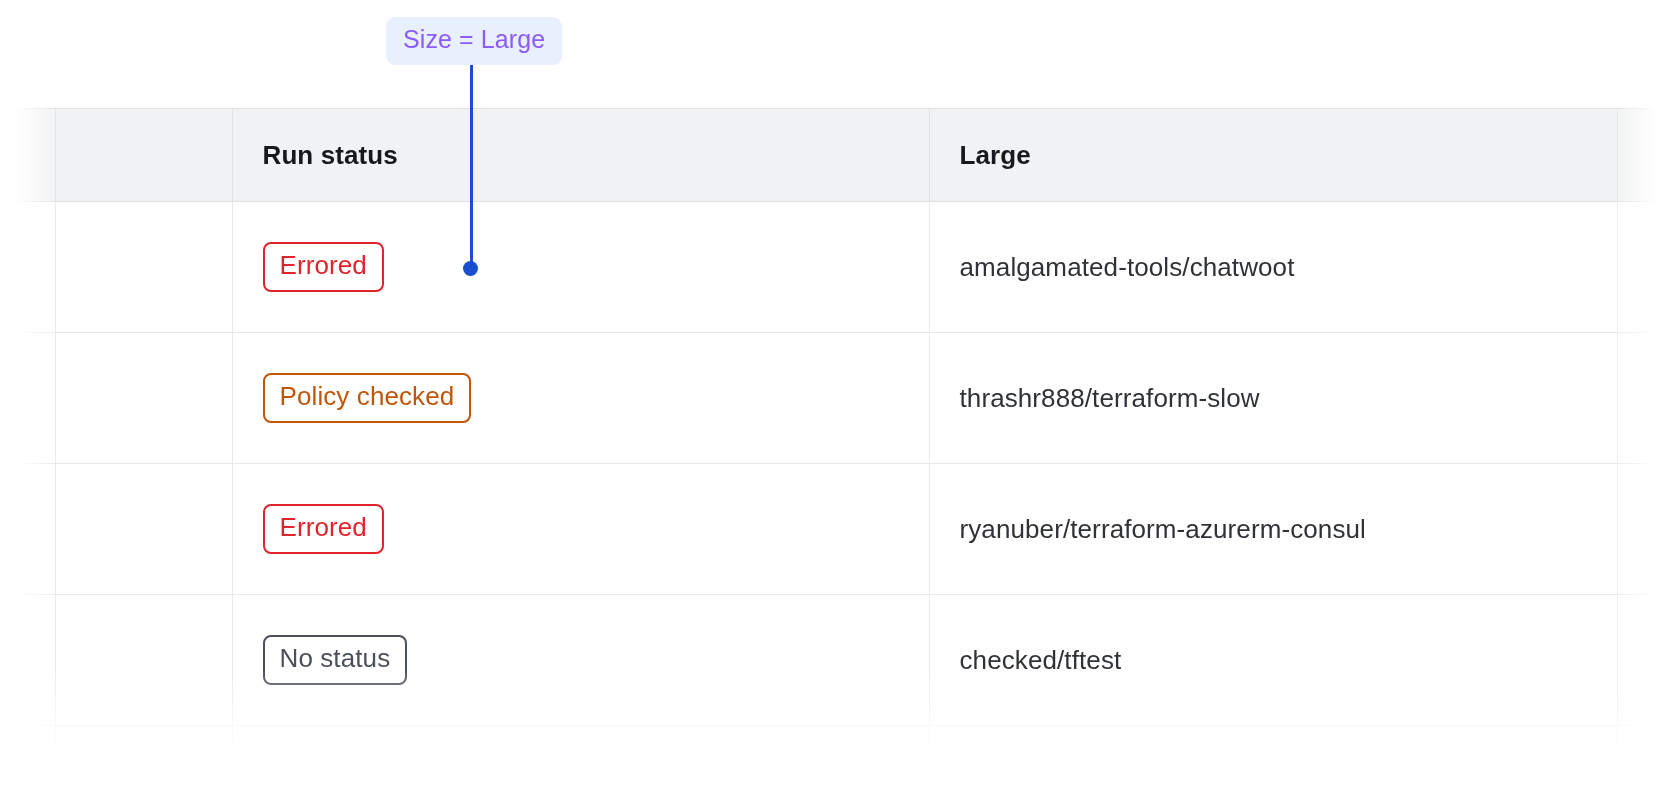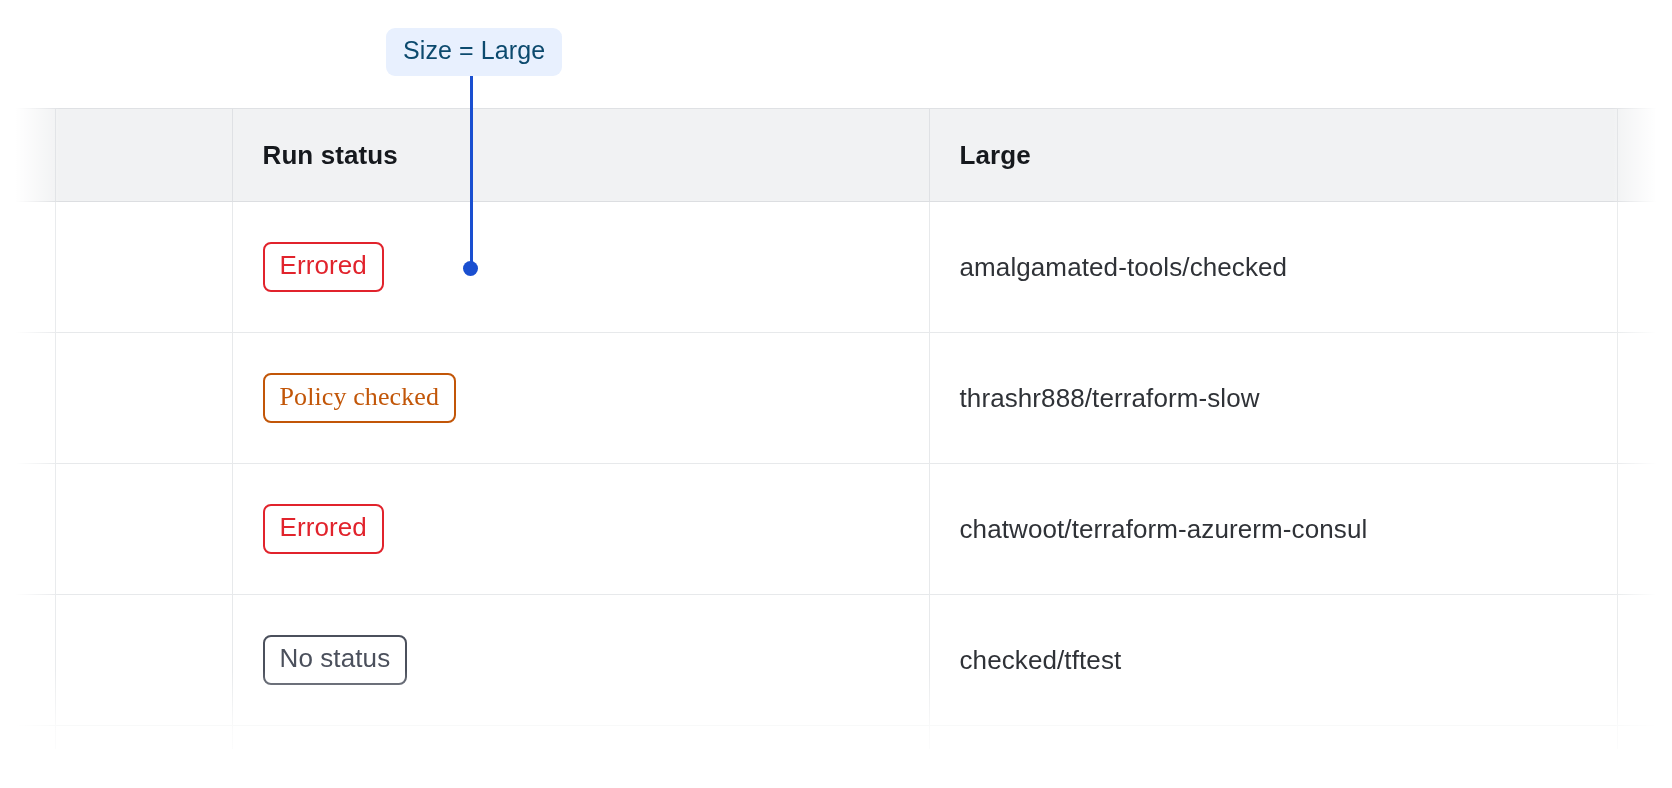--- a/index.html
+++ b/index.html
@@ -19,23 +19,23 @@
     position: relative;
     width: 1672px;
     height: 788px;
     background: #ffffff;
   }
 
   
   .callout {
     position: absolute;
     left: 386px;
-    top: 28px;
+    top: 17px;
     background: #e8f0fe;
-    color: #0c4a6e;
+    color: #8b5cf6;
     border-radius: 9px;
     padding: 9px 17px 11px 17px;
     font-size: 25px;
     line-height: 1.1;
     letter-spacing: 0.1px;
     white-space: nowrap;
     font-family: "Liberation Sans", sans-serif;
   }
 
   .leader-line {
@@ -114,21 +114,21 @@
     display: inline-block;
     border-radius: 8px;
     border: 2px solid currentColor;
     padding: 8px 15px 10px 15px;
     font-size: 26px;
     line-height: 1.05;
     white-space: nowrap;
     background: #ffffff;
   }
   .badge.errored        { color: #e1232c; }
-  .badge.policy-checked { color: #c25608; font-family: Liberation Serif, serif; }
+  .badge.policy-checked { color: #c25608; }
   .badge.no-status      { color: #4b505c; text-align: right; }
 
   
   .fade-left, .fade-right {
     position: absolute;
     top: 0;
     width: 60px;
     height: 788px;
     pointer-events: none;
   }
@@ -169,41 +169,41 @@
         </tr>
       </thead>
       <tbody>
 
         <tr>
           <td></td>
           <td></td>
           <td class="pad">
             <span class="badge errored">Errored</span>
           </td>
-          <td class="pad">amalgamated-tools/checked</td>
+          <td class="pad">amalgamated-tools/chatwoot</td>
           <td class="edge"></td>
         </tr>
 
         <tr>
           <td></td>
           <td></td>
           <td class="pad">
             <span class="badge policy-checked">Policy checked</span>
           </td>
           <td class="pad">thrashr888/terraform-slow</td>
           <td class="edge"></td>
         </tr>
 
         <tr>
           <td></td>
           <td></td>
           <td class="pad">
             <span class="badge errored">Errored</span>
           </td>
-          <td class="pad">chatwoot/terraform-azurerm-consul</td>
+          <td class="pad">ryanuber/terraform-azurerm-consul</td>
           <td class="edge"></td>
         </tr>
 
         <tr>
           <td></td>
           <td></td>
           <td class="pad">
             <span class="badge no-status">No status</span>
           </td>
           <td class="pad">checked/tftest</td>

